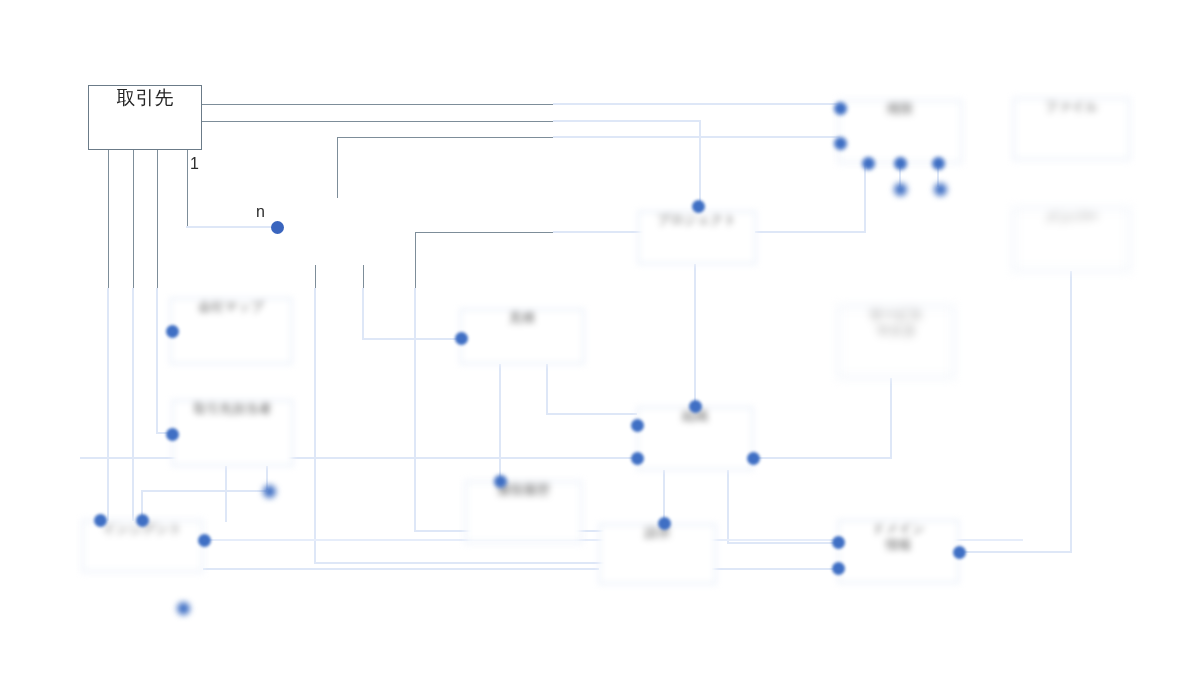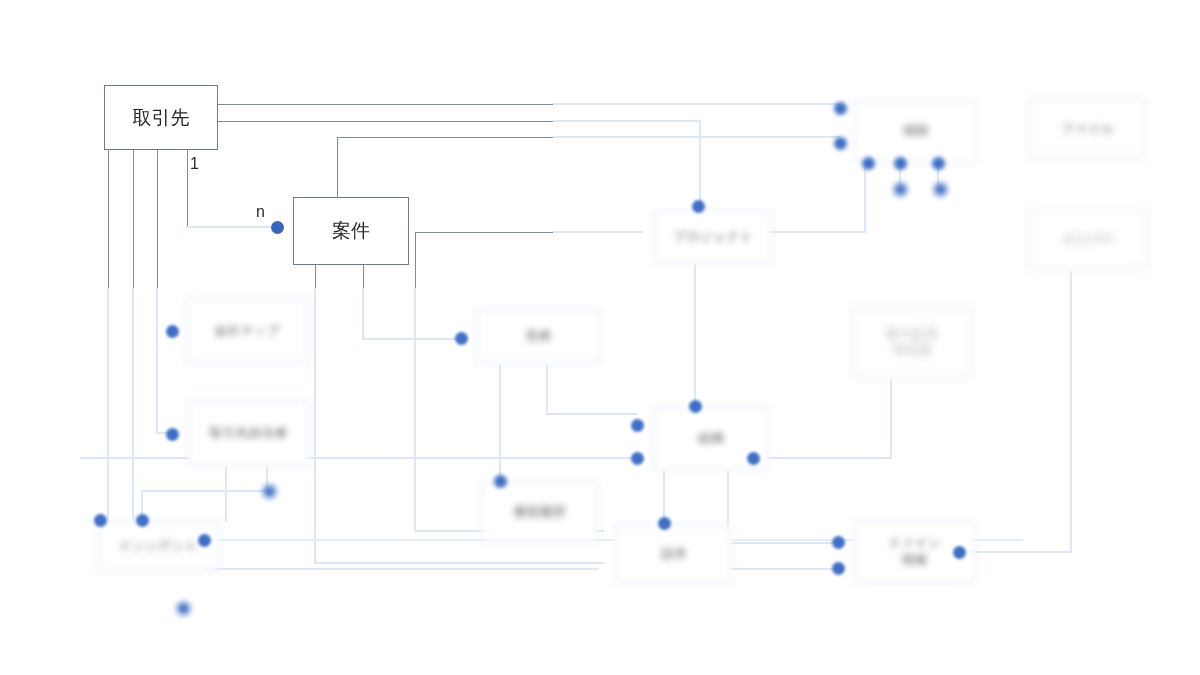--- a/index.html
+++ b/index.html
@@ -16,26 +16,24 @@
     height: 675px;
     background: #ffffff;
     overflow: hidden;
   }
   
   .box {
     position: absolute;
     box-sizing: border-box;
     background: #ffffff;
     display: flex;
-    align-items: center;
     justify-content: center;
     text-align: center;
     line-height: 1.25;
     white-space: pre-line;
-    margin-left: 16px;
   }
   .box.focus {
     border: 1px solid #6b7b88;
     color: #262626;
     font-size: 19px;
     z-index: 40;
   }
   
   .box.blur {
     border: 1px solid #cfdcf2;
@@ -157,23 +155,20 @@
 
   <div class="ln soft" style="left:141px; top:490px; width:126px; height:2px;"></div>
   <div class="ln soft" style="left:141px; top:490px; width:2px; height:32px;"></div>
   <div class="ln soft" style="left:225px; top:466px; width:2px; height:56px;"></div>
   <div class="ln soft" style="left:266px; top:466px; width:2px; height:24px;"></div>
 
   <div class="box focus" style="left:88px; top:85px; width:114px; height:65px;">
     <span>取引先</span>
   </div>
 
-  <div class="box focus" style="left:277px; top:197px; width:116px; height:68px;">
-    <span>案件</span>
-  </div>
 
   <div class="box blur blur-3" style="left:838px; top:100px; width:124px; height:63px;">
     <span>権限</span>
   </div>
 
   <div class="box blur blur-3" style="left:1013px; top:98px; width:117px; height:62px;">
     <span>ファイル</span>
   </div>
 
   <div class="box blur blur-4" style="left:1013px; top:208px; width:117px; height:63px;">

